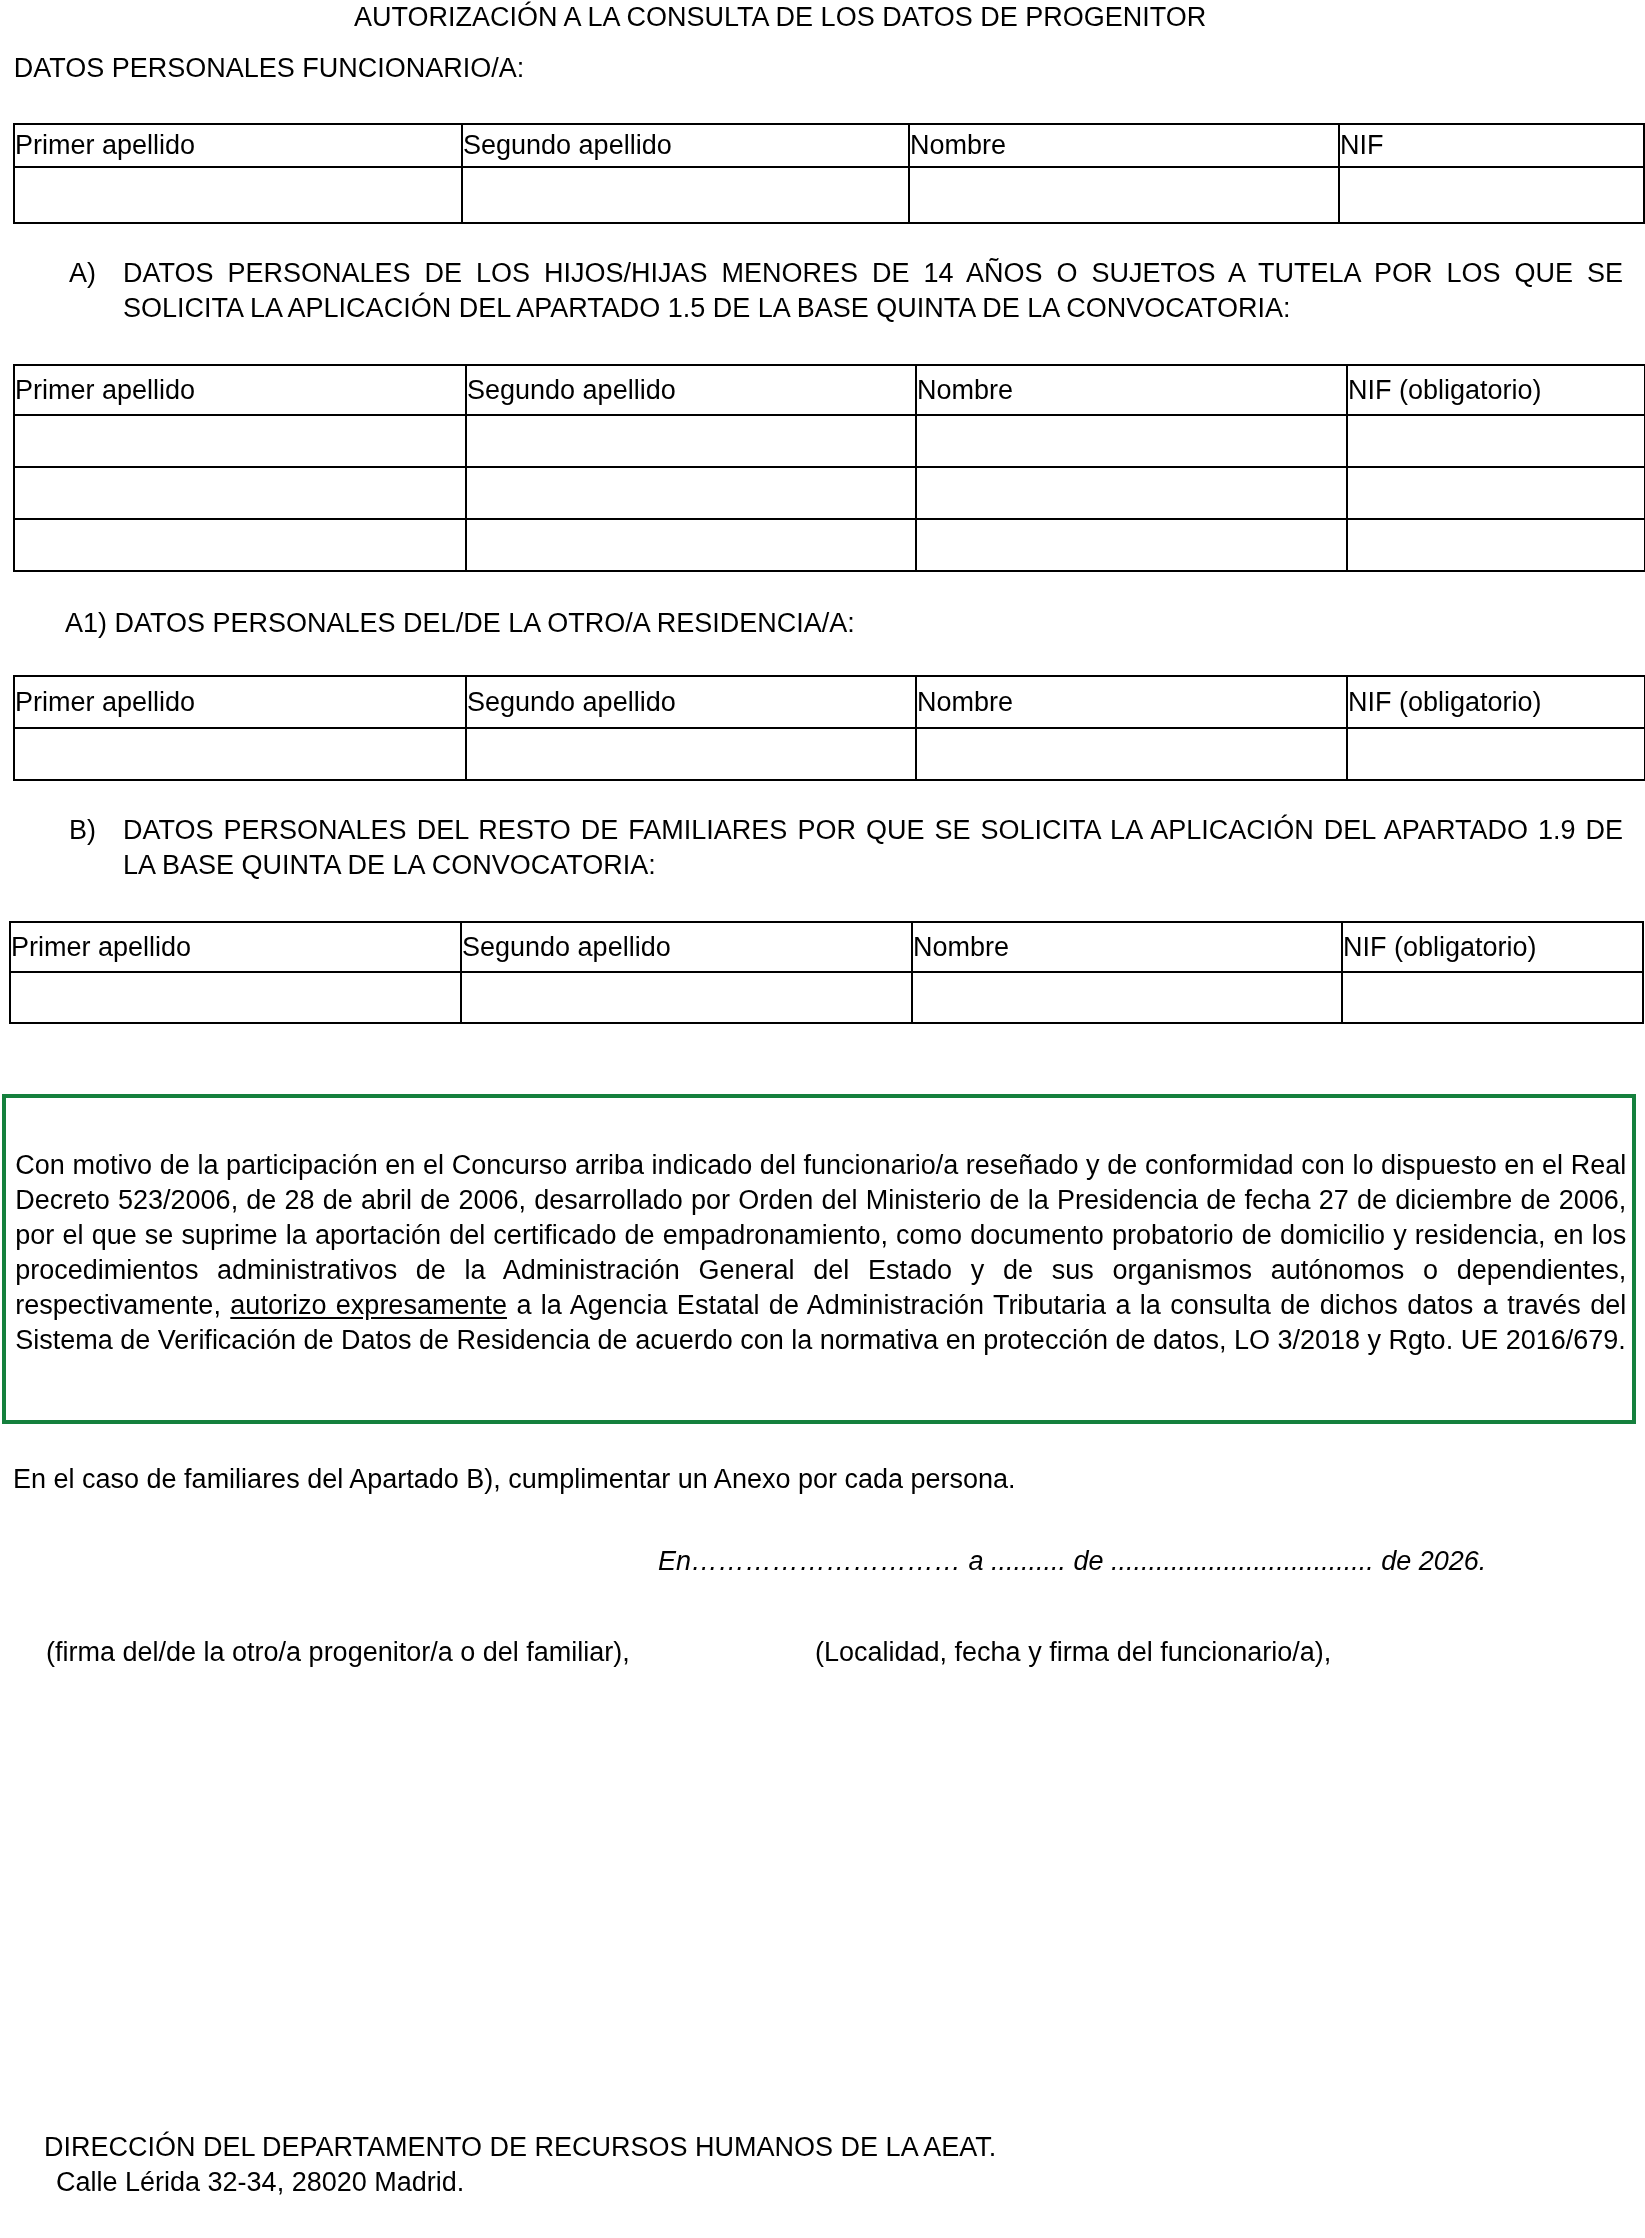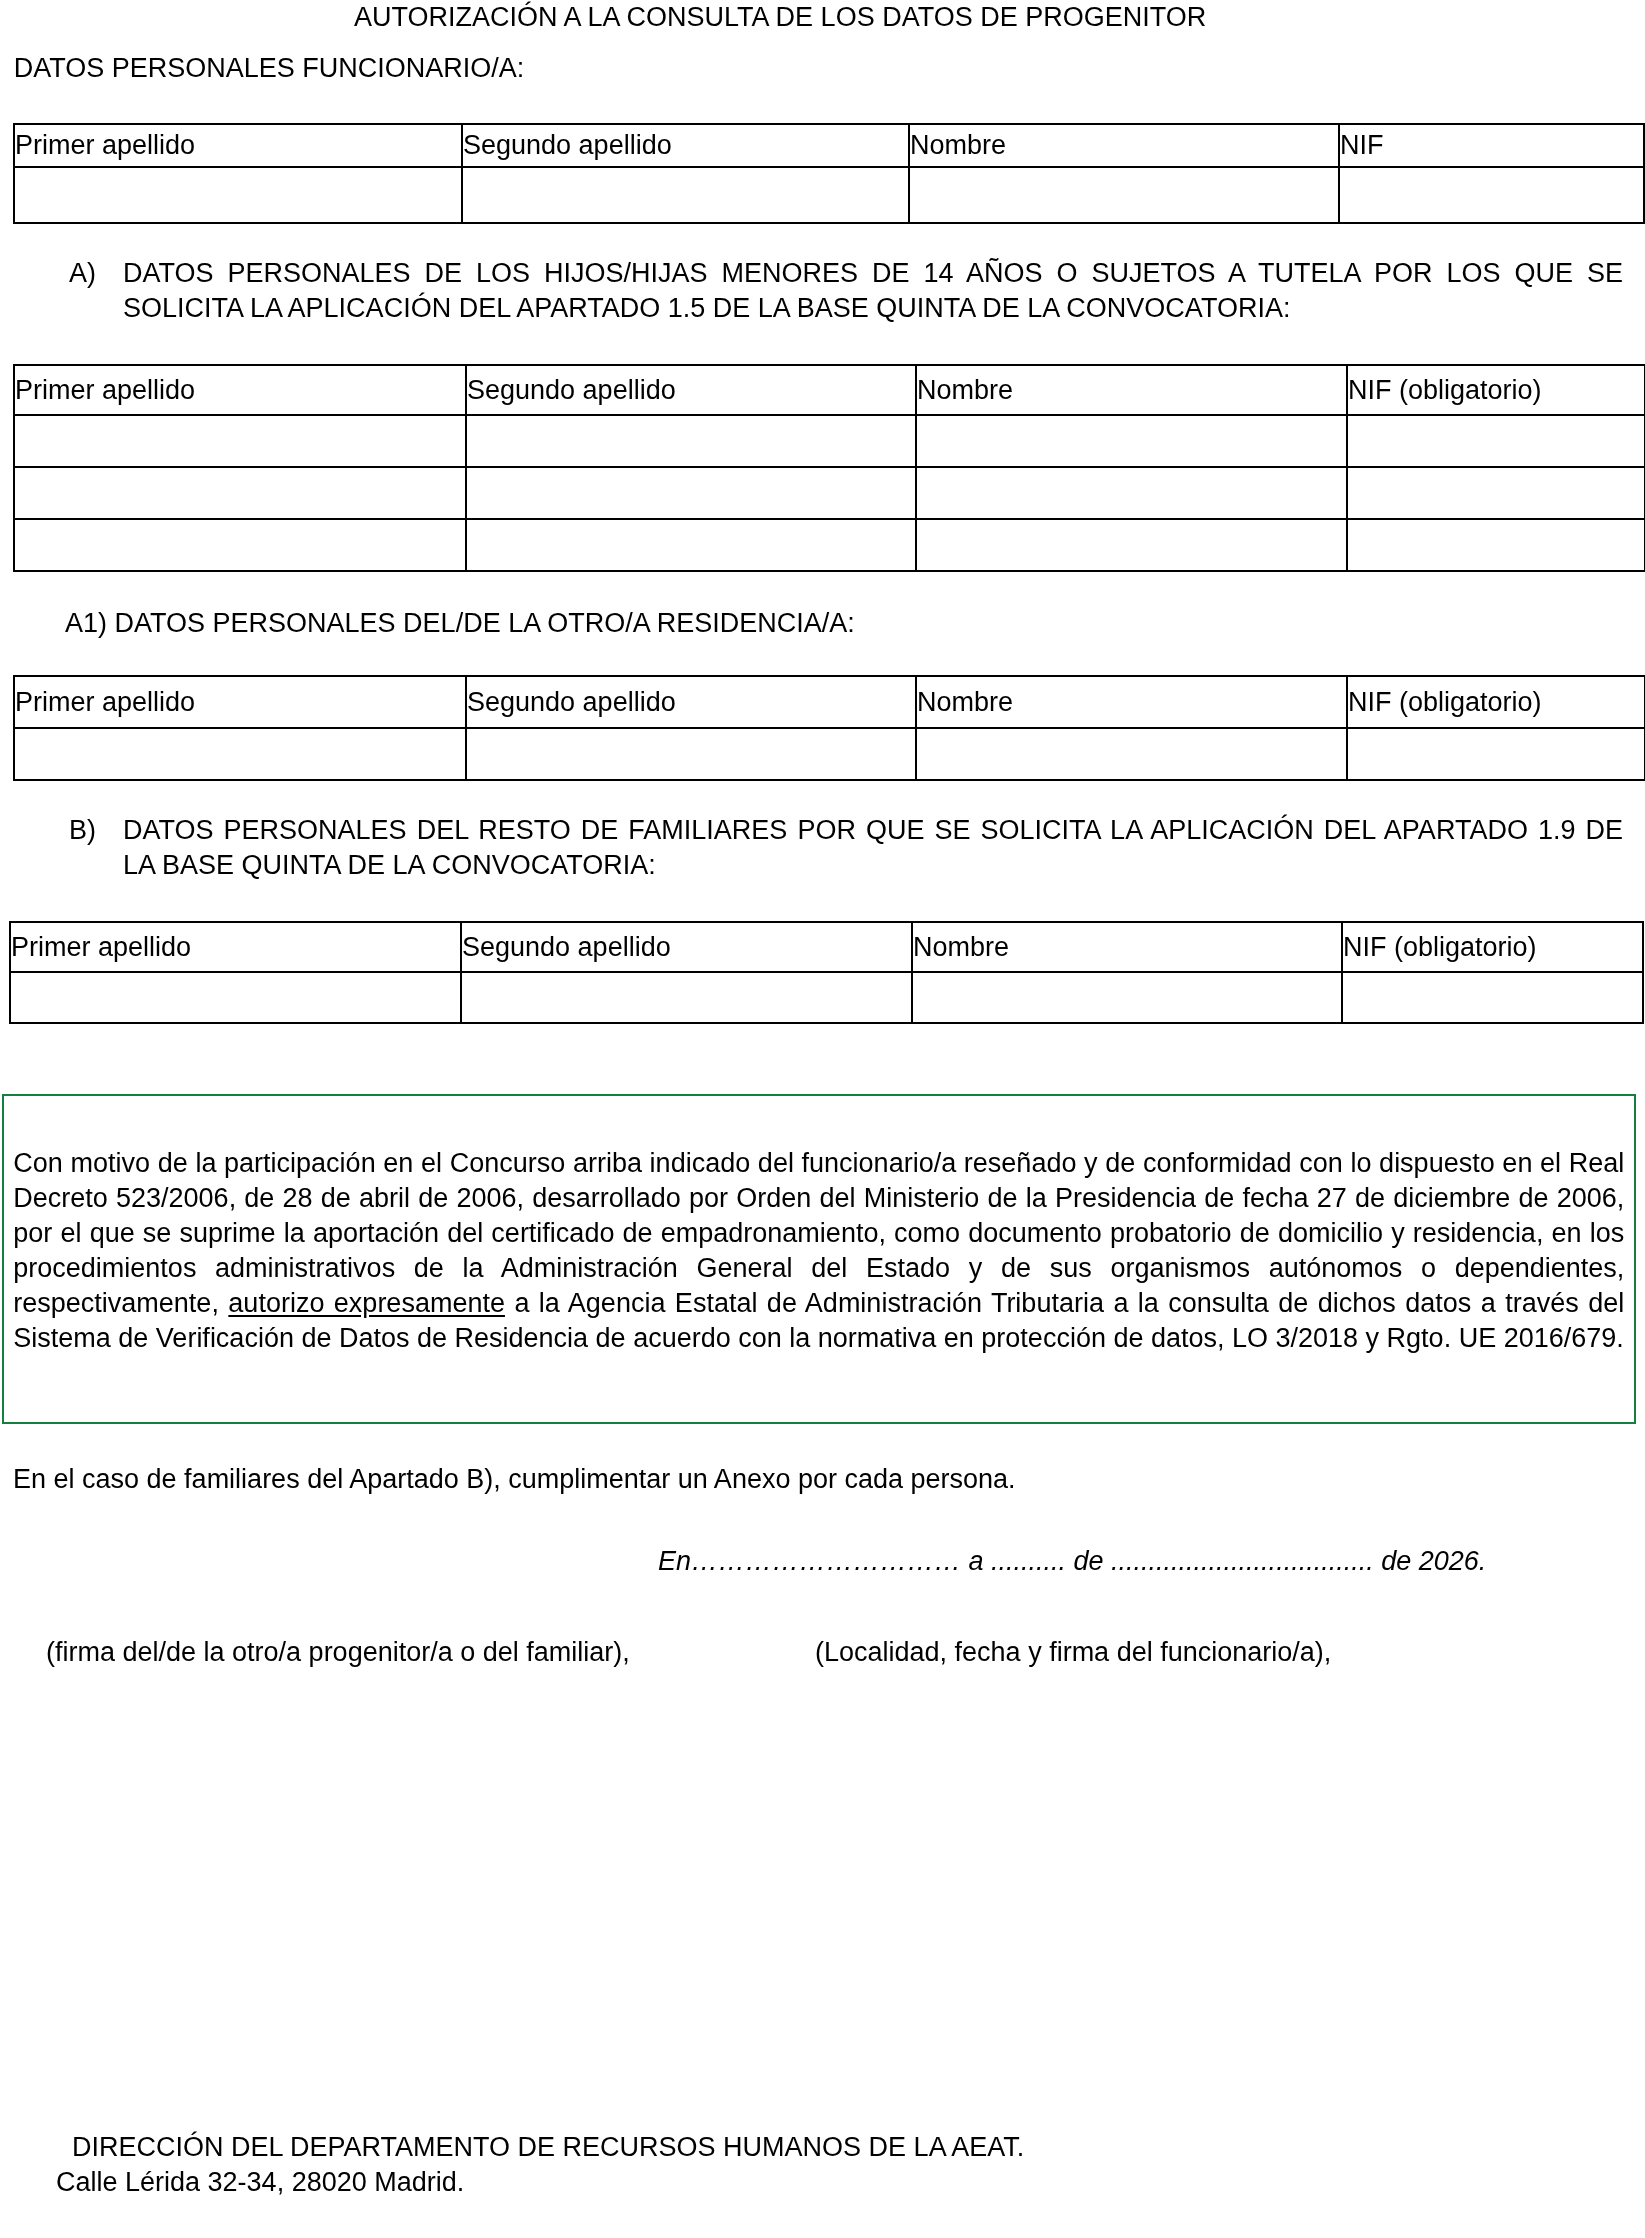--- a/index.html
+++ b/index.html
@@ -7,21 +7,21 @@
          font-family:"Liberation Sans", sans-serif; color:#000; }
   .abs { position:absolute; white-space:nowrap; }
   .txt { font-size:27px; line-height:1; }
   .title { left:354px; top:4px; }
   .tbl { position:absolute; border-collapse:collapse; table-layout:fixed; }
   .tbl td { border:2px solid #000; padding:0; font-size:27px; text-align:left; vertical-align:middle; }
   .hang { position:absolute; font-size:27px; line-height:35px; }
   .hang .lbl { position:absolute; left:0; top:0; }
   .hang .body { position:absolute; text-align:justify; text-align-last:left; white-space:normal; }
   .box { position:absolute; left:1.6px; top:1094px; width:1634px; height:330px;
-         border:2px solid #15803d; box-sizing:border-box; }
+         border:4px solid #15803d; box-sizing:border-box; }
   .para { position:absolute; left:9.7px; top:50px; width:1611px; font-size:27px;
           line-height:35px; text-align:justify; text-align-last:left; white-space:normal; }
   .ul { text-decoration:underline; text-underline-offset:3.2px; }
 </style>
 </head>
 <body>
 
 <div class="abs txt title">AUTORIZACIÓN A LA CONSULTA DE LOS DATOS DE PROGENITOR</div>
 
 <div class="abs txt" style="left:13.7px; top:55px;">DATOS PERSONALES FUNCIONARIO/A:</div>
@@ -142,15 +142,15 @@
   <div class="para"><span>Con motivo de la participación en el Concurso arriba indicado del funcionario/a reseñado y de conformidad con lo dispuesto en el Real Decreto 523/2006, de 28 de abril de 2006, desarrollado por Orden del Ministerio de la Presidencia de fecha 27 de diciembre de 2006, por el que se suprime la aportación del certificado de empadronamiento, como documento probatorio de domicilio y residencia, en los procedimientos administrativos de la Administración General del Estado y de sus organismos autónomos o dependientes, respectivamente, </span><span class="ul">autorizo expresamente</span><span> a la Agencia Estatal de Administración Tributaria a la consulta de dichos datos a través del Sistema de Verificación de Datos de Residencia de acuerdo con la normativa en protección de datos, LO 3/2018 y Rgto. UE 2016/679.</span></div>
 </div>
 
 <div class="abs txt" style="left:13px; top:1466px;">En el caso de familiares del Apartado B), cumplimentar un Anexo por cada persona.</div>
 
 <div class="abs txt" style="left:658px; top:1548px;font-style:italic;">En………………………… a .......... de ................................... de 2026.</div>
 
 <div class="abs txt" style="left:46px; top:1639px;">(firma del/de la otro/a progenitor/a o del familiar),</div>
 <div class="abs txt" style="left:815px; top:1639px;">(Localidad, fecha y firma del funcionario/a),</div>
 
-<div class="abs txt" style="left:72px; top:2134px;">DIRECCIÓN DEL DEPARTAMENTO DE RECURSOS HUMANOS DE LA AEAT.</div>
+<div class="abs txt" style="left:44px; top:2134px;">DIRECCIÓN DEL DEPARTAMENTO DE RECURSOS HUMANOS DE LA AEAT.</div>
 <div class="abs txt" style="left:56px; top:2169px;">Calle Lérida 32-34, 28020 Madrid.</div>
 
 
 </body></html>

